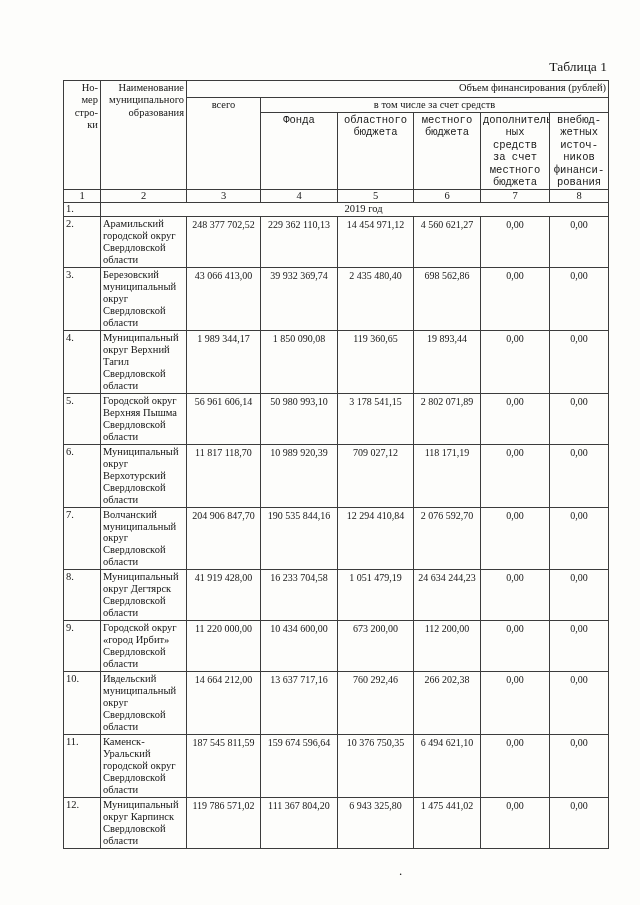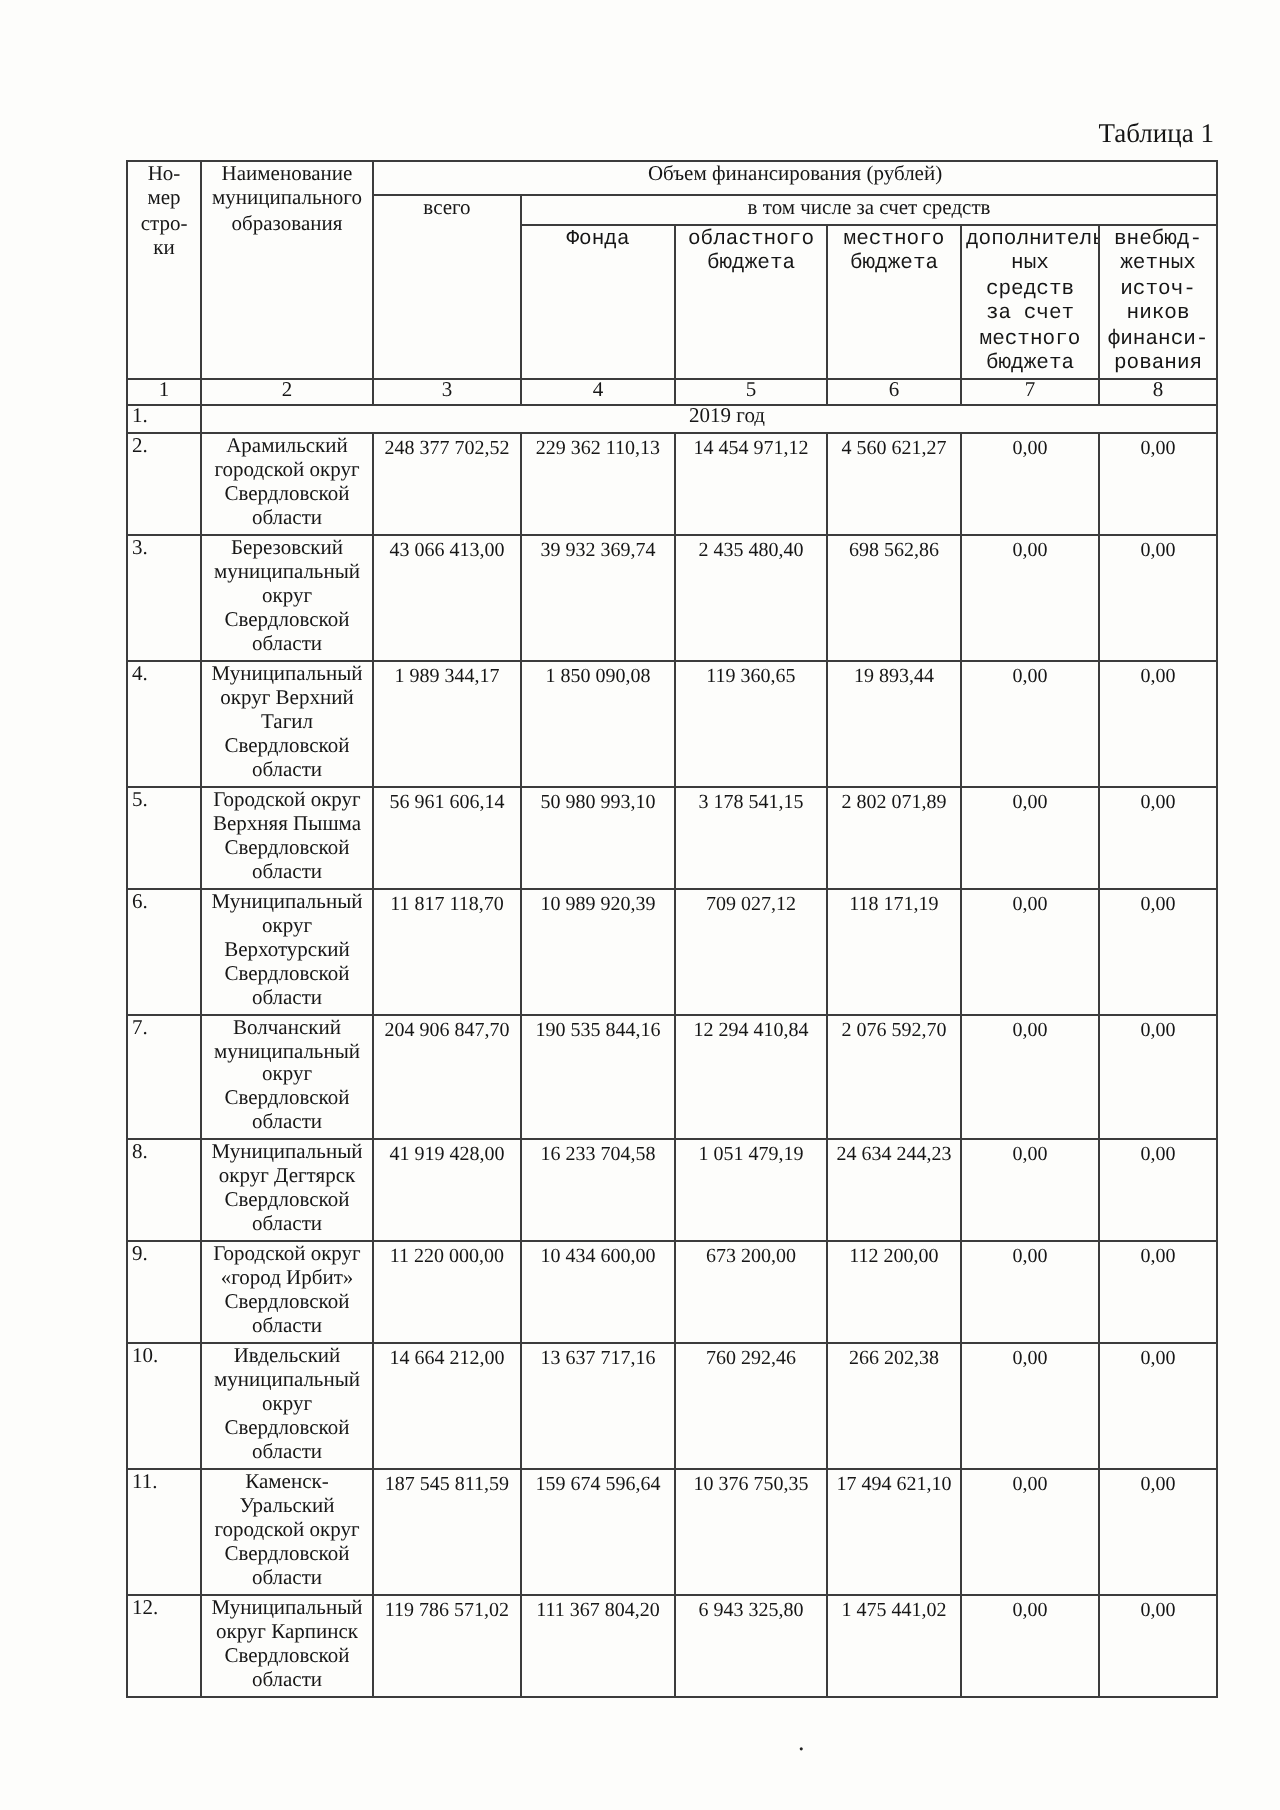--- a/index.html
+++ b/index.html
@@ -28,29 +28,29 @@
     font-size:10.5px;
   }
   table.fin th, table.fin td {
     border:1px solid #3c3c3c;
     padding:1px 2px;
     vertical-align:top;
     font-weight:normal;
     white-space:pre-line;
     overflow:hidden;
   }
-  tr.band1 th { height:14px; text-align:center; }
+  tr.band1 th { height:14px; text-align:right; }
   tr.band2 th { height:12px; text-align:center; }
   tr.band3 th { height:70px; text-align:center; line-height:1.18;font-family:Liberation Mono, monospace; }
   th.rspan { text-align:center; line-height:1.18; }
   tr.colnums td { height:12px; text-align:center; padding:0 2px; }
   tr.yearrow td { height:13px; padding:0 2px; }
   tr.yearrow td.yearlabel { text-align:center;padding-left:20px; }
   td.rownum { text-align:left; padding-left:6px; }
-  td.name { text-align:center; line-height:1.14; }
+  td.name { text-align:left; line-height:1.14; }
   td.num-val { text-align:center; white-space:nowrap; font-size:10px; line-height:1.3; }
   tbody tr.data-row td { height:auto; }
   .stray-dot {
     position:absolute; top:863px; left:399px;
     font-size:13px; color:#222;
   }
 </style>
 </head>
 <body>
 
@@ -244,21 +244,21 @@
         <tr class="data-row">
           <td class="rownum">11.</td>
           <td class="name">Каменск-
 Уральский
 городской округ
 Свердловской
 области</td>
           <td class="num-val">187 545 811,59</td>
           <td class="num-val">159 674 596,64</td>
           <td class="num-val">10 376 750,35</td>
-          <td class="num-val">17 494 621,10</td>
+          <td class="num-val">6 494 621,10</td>
           <td class="num-val">0,00</td>
           <td class="num-val">0,00</td>
         </tr>
         <tr class="data-row">
           <td class="rownum">12.</td>
           <td class="name">Муниципальный
 округ Карпинск
 Свердловской
 области</td>
           <td class="num-val">119 786 571,02</td>

